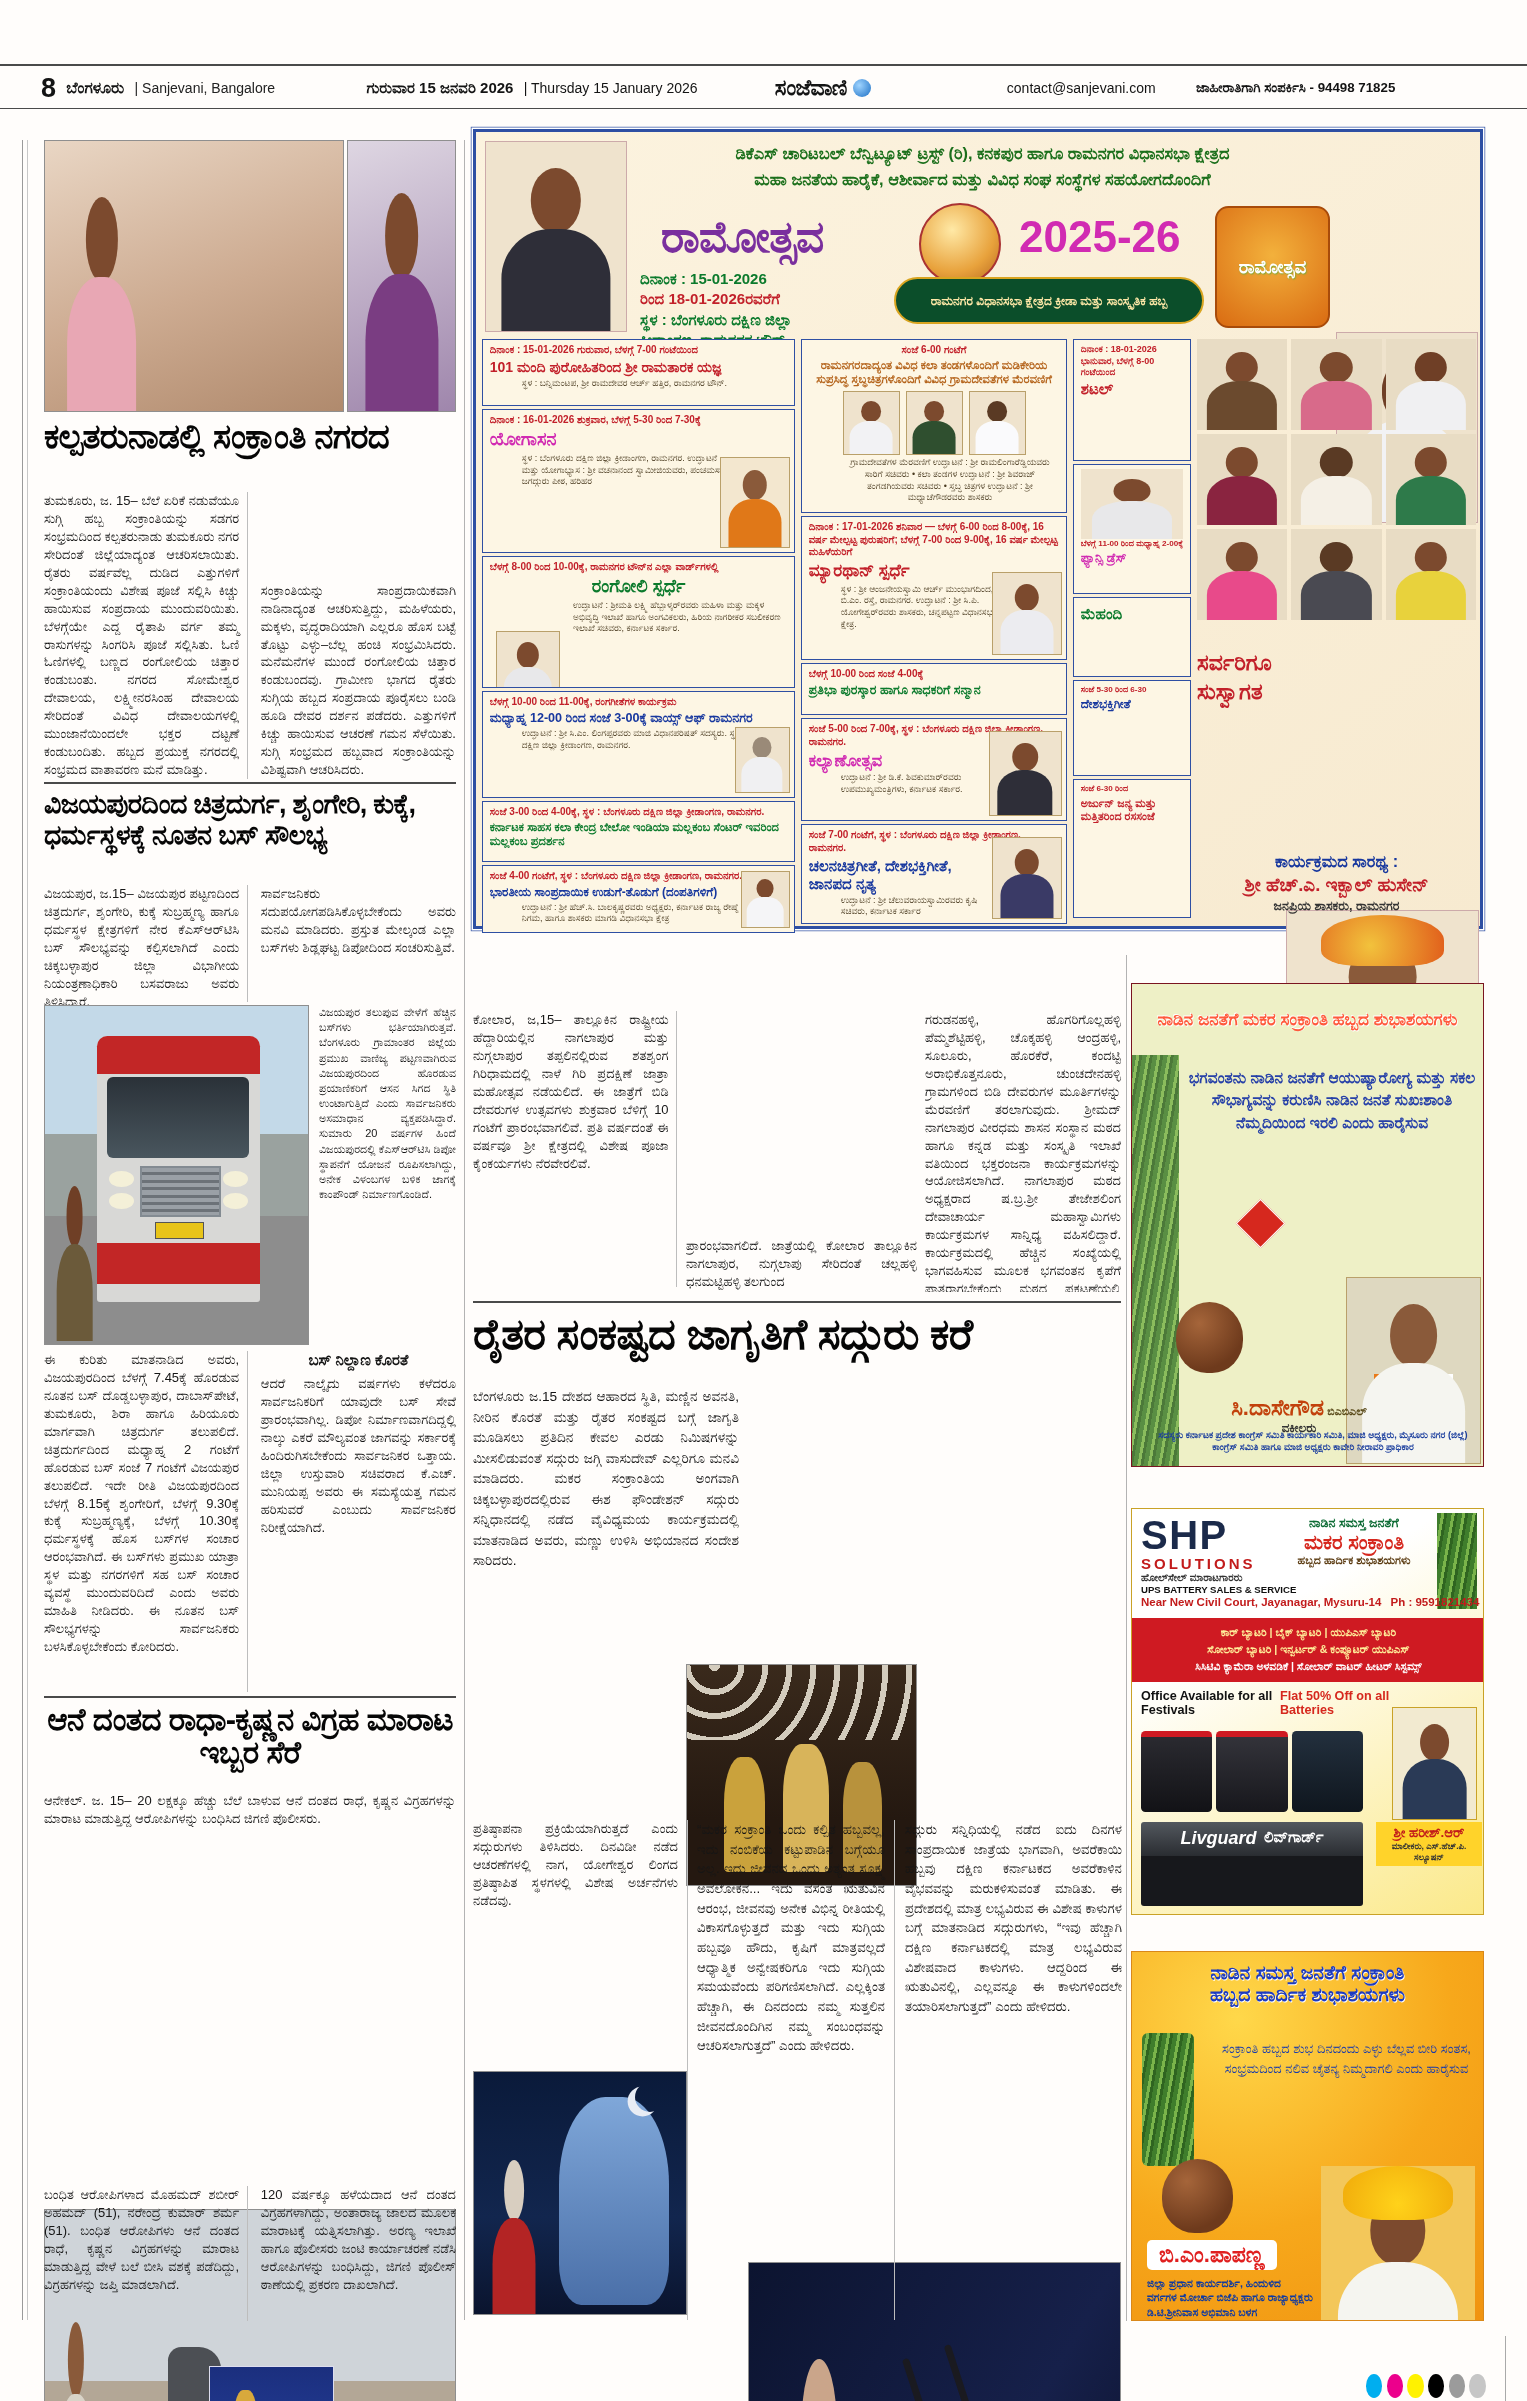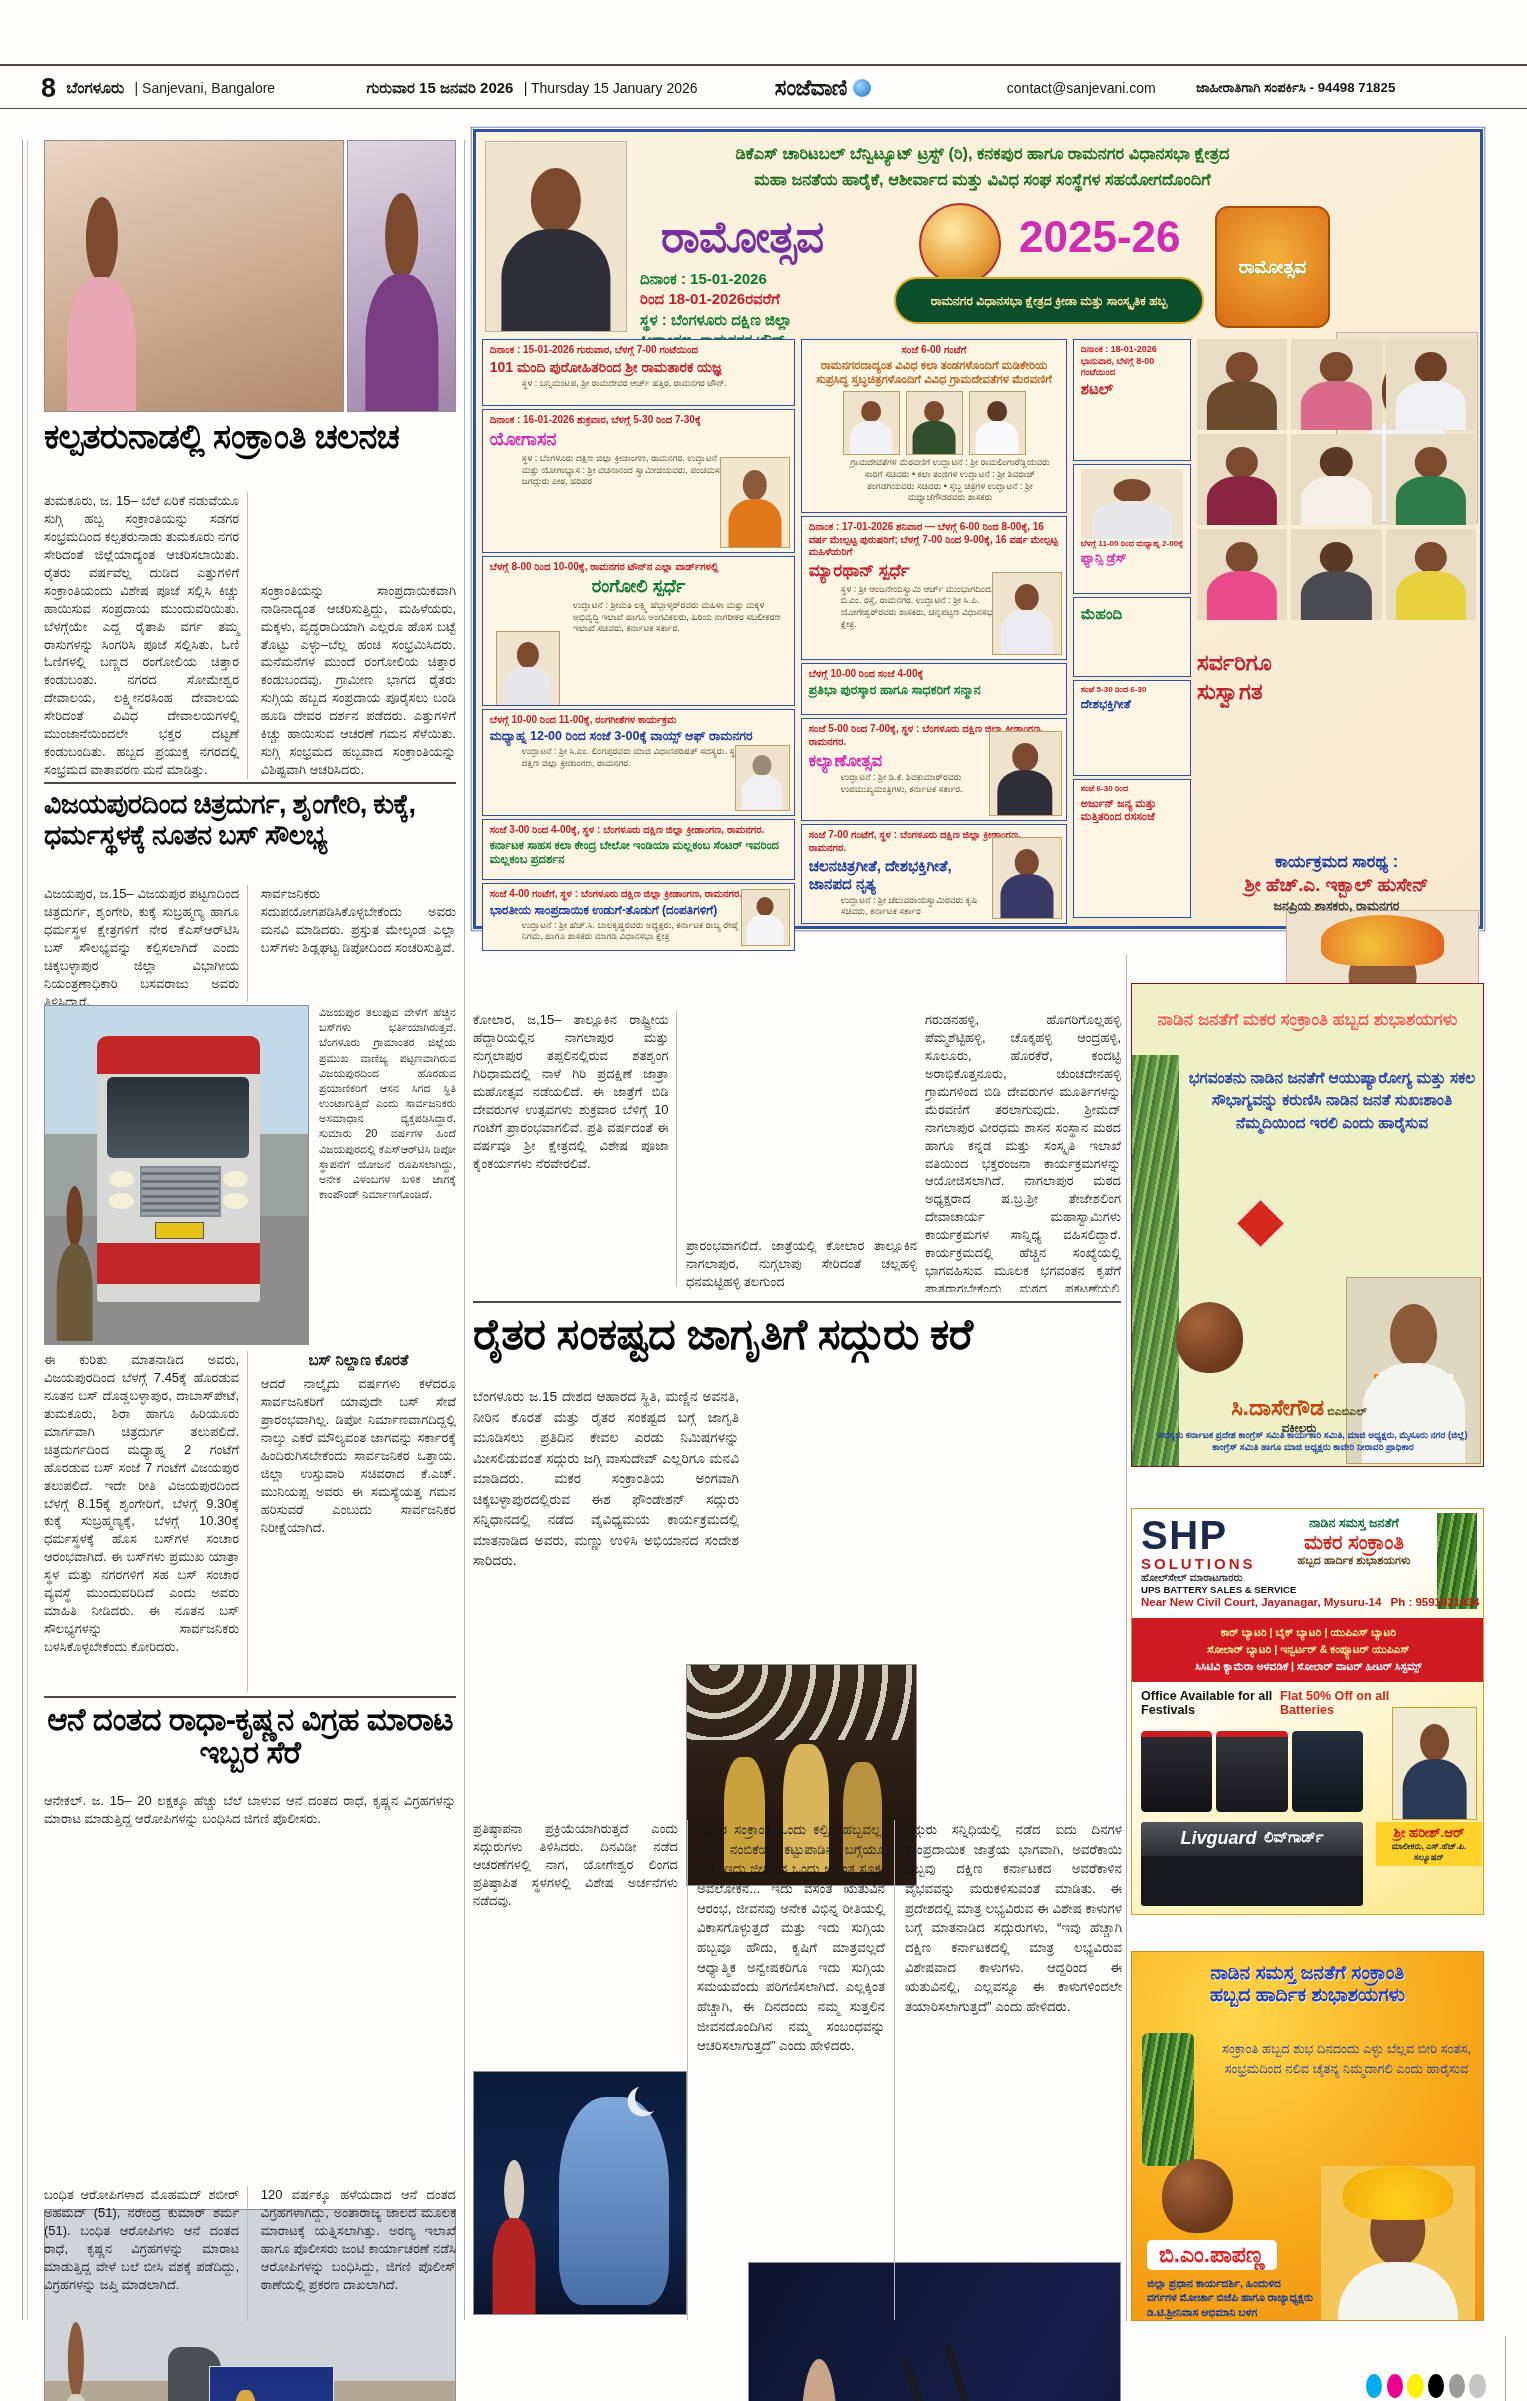--- a/index.html
+++ b/index.html
@@ -52,21 +52,21 @@
     <div class="photo" style="flex:2.8;background:linear-gradient(160deg,#e9d6c4,#cdab91 55%,#b08a6d);">
       <div class="person abs" style="left:4%;top:8%;width:30%;height:92%;--c:#e8a7b4;--s:#7c4a2e;"></div>
       <div class="person abs" style="left:34%;top:4%;width:32%;height:96%;--c:#b43040;--s:#6f3f26;"></div>
 
     </div>
     <div class="photo" style="flex:1;background:linear-gradient(160deg,#ded6e2,#9f86ac);">
       <div class="person abs" style="left:6%;top:6%;width:88%;height:94%;--c:#7a3d82;--s:#7c4a2e;"></div>
     </div>
   </div>
 
-  <div class="abs hl" style="left:44px;top:418px;width:412px;font-size:34px;">ಕಲ್ಪತರುನಾಡಲ್ಲಿ ಸಂಕ್ರಾಂತಿ ಚಲನಚ</div>
+  <div class="abs hl" style="left:44px;top:418px;width:412px;font-size:34px;">ಕಲ್ಪತರುನಾಡಲ್ಲಿ ಸಂಕ್ರಾಂತಿ ನಗರದ</div>
   <div class="abs" style="left:44px;top:469px;width:412px;height:310px;display:flex;gap:13.3px;align-items:flex-end;">
     <div class="body" style="flex:1;border-right:0.7px solid #bdbdbd;padding-right:7.4px;">ತುಮಕೂರು, ಜ. 15– ಬೆಲೆ ಏರಿಕೆ ನಡುವೆಯೂ ಸುಗ್ಗಿ ಹಬ್ಬ ಸಂಕ್ರಾಂತಿಯನ್ನು ಸಡಗರ ಸಂಭ್ರಮದಿಂದ ಕಲ್ಪತರುನಾಡು ತುಮಕೂರು ನಗರ ಸೇರಿದಂತೆ ಜಿಲ್ಲೆಯಾದ್ಯಂತ ಆಚರಿಸಲಾಯಿತು. ರೈತರು ವರ್ಷವೆಲ್ಲ ದುಡಿದ ಎತ್ತುಗಳಿಗೆ ಸಂಕ್ರಾಂತಿಯಂದು ವಿಶೇಷ ಪೂಜೆ ಸಲ್ಲಿಸಿ ಕಿಚ್ಚು ಹಾಯಿಸುವ ಸಂಪ್ರದಾಯ ಮುಂದುವರಿಯಿತು. ಬೆಳಗ್ಗೆಯೇ ಎದ್ದ ರೈತಾಪಿ ವರ್ಗ ತಮ್ಮ ರಾಸುಗಳನ್ನು ಸಿಂಗರಿಸಿ ಪೂಜೆ ಸಲ್ಲಿಸಿತು. ಓಣಿ ಓಣಿಗಳಲ್ಲಿ ಬಣ್ಣದ ರಂಗೋಲಿಯ ಚಿತ್ತಾರ ಕಂಡುಬಂತು. ನಗರದ ಸೋಮೇಶ್ವರ ದೇವಾಲಯ, ಲಕ್ಷ್ಮೀನರಸಿಂಹ ದೇವಾಲಯ ಸೇರಿದಂತೆ ವಿವಿಧ ದೇವಾಲಯಗಳಲ್ಲಿ ಮುಂಜಾನೆಯಿಂದಲೇ ಭಕ್ತರ ದಟ್ಟಣೆ ಕಂಡುಬಂದಿತು. ಹಬ್ಬದ ಪ್ರಯುಕ್ತ ನಗರದಲ್ಲಿ ಸಂಭ್ರಮದ ವಾತಾವರಣ ಮನೆ ಮಾಡಿತ್ತು.</div>
     <div class="body" style="flex:1;">ಸಂಕ್ರಾಂತಿಯನ್ನು ಸಾಂಪ್ರದಾಯಿಕವಾಗಿ ನಾಡಿನಾದ್ಯಂತ ಆಚರಿಸುತ್ತಿದ್ದು, ಮಹಿಳೆಯರು, ಮಕ್ಕಳು, ವೃದ್ಧರಾದಿಯಾಗಿ ಎಲ್ಲರೂ ಹೊಸ ಬಟ್ಟೆ ತೊಟ್ಟು ಎಳ್ಳು–ಬೆಲ್ಲ ಹಂಚಿ ಸಂಭ್ರಮಿಸಿದರು. ಮನೆಮನೆಗಳ ಮುಂದೆ ರಂಗೋಲಿಯ ಚಿತ್ತಾರ ಕಂಡುಬಂದವು. ಗ್ರಾಮೀಣ ಭಾಗದ ರೈತರು ಸುಗ್ಗಿಯ ಹಬ್ಬದ ಸಂಪ್ರದಾಯ ಪೂರೈಸಲು ಬಂಡಿ ಹೂಡಿ ದೇವರ ದರ್ಶನ ಪಡೆದರು. ಎತ್ತುಗಳಿಗೆ ಕಿಚ್ಚು ಹಾಯಿಸುವ ಆಚರಣೆ ಗಮನ ಸೆಳೆಯಿತು. ಸುಗ್ಗಿ ಸಂಭ್ರಮದ ಹಬ್ಬವಾದ ಸಂಕ್ರಾಂತಿಯನ್ನು ವಿಶಿಷ್ಟವಾಗಿ ಆಚರಿಸಿದರು.</div>
   </div>
   <div class="abs rule-h" style="left:44px;top:782px;width:412px;"></div>
 
   <div class="abs hl" style="left:44px;top:789px;width:412px;font-size:27px;line-height:1.16;">ವಿಜಯಪುರದಿಂದ ಚಿತ್ರದುರ್ಗ, ಶೃಂಗೇರಿ, ಕುಕ್ಕೆ, ಧರ್ಮಸ್ಥಳಕ್ಕೆ ನೂತನ ಬಸ್ ಸೌಲಭ್ಯ</div>
   <div class="abs" style="left:44px;top:885px;width:412px;height:117px;display:flex;gap:13.3px;">
     <div class="body" style="flex:1;border-right:0.7px solid #bdbdbd;padding-right:7.4px;">ವಿಜಯಪುರ, ಜ.15– ವಿಜಯಪುರ ಪಟ್ಟಣದಿಂದ ಚಿತ್ರದುರ್ಗ, ಶೃಂಗೇರಿ, ಕುಕ್ಕೆ ಸುಬ್ರಹ್ಮಣ್ಯ ಹಾಗೂ ಧರ್ಮಸ್ಥಳ ಕ್ಷೇತ್ರಗಳಿಗೆ ನೇರ ಕೆಎಸ್‌ಆರ್‌ಟಿಸಿ ಬಸ್ ಸೌಲಭ್ಯವನ್ನು ಕಲ್ಪಿಸಲಾಗಿದೆ ಎಂದು ಚಿಕ್ಕಬಳ್ಳಾಪುರ ಜಿಲ್ಲಾ ವಿಭಾಗೀಯ ನಿಯಂತ್ರಣಾಧಿಕಾರಿ ಬಸವರಾಜು ಅವರು ತಿಳಿಸಿದ್ದಾರೆ.</div>
     <div class="body" style="flex:1;">ಸಾರ್ವಜನಿಕರು ಸದುಪಯೋಗಪಡಿಸಿಕೊಳ್ಳಬೇಕೆಂದು ಅವರು ಮನವಿ ಮಾಡಿದರು. ಪ್ರಸ್ತುತ ಮೇಲ್ಕಂಡ ಎಲ್ಲಾ ಬಸ್‌ಗಳು ಶಿಡ್ಲಘಟ್ಟ ಡಿಪೋದಿಂದ ಸಂಚರಿಸುತ್ತಿವೆ.</div>
@@ -143,21 +143,21 @@
         <div class="ch">ದಿನಾಂಕ : 15-01-2026 ಗುರುವಾರ, ಬೆಳಗ್ಗೆ 7-00 ಗಂಟೆಯಿಂದ</div>
         <div class="ct" style="color:#c2202a;">101 ಮಂದಿ ಪುರೋಹಿತರಿಂದ ಶ್ರೀ ರಾಮತಾರಕ ಯಜ್ಞ</div>
         <div class="cs">ಸ್ಥಳ : ಬನ್ನಿಮಂಟಪ, ಶ್ರೀ ರಾಮದೇವರ ಆರ್ಚ್ ಹತ್ತಿರ, ರಾಮನಗರ ಟೌನ್.</div>
       </div>
       <div class="cell" style="height:144px;">
         <div class="ch">ದಿನಾಂಕ : 16-01-2026 ಶುಕ್ರವಾರ, ಬೆಳಗ್ಗೆ 5-30 ರಿಂದ 7-30ಕ್ಕೆ</div>
         <div class="ct" style="color:#d12bb2;font-size:18px;">ಯೋಗಾಸನ</div>
         <div class="cs" style="width:70%;">ಸ್ಥಳ : ಬೆಂಗಳೂರು ದಕ್ಷಿಣ ಜಿಲ್ಲಾ ಕ್ರೀಡಾಂಗಣ, ರಾಮನಗರ. ಉದ್ಘಾಟನೆ ಮತ್ತು ಯೋಗಾಭ್ಯಾಸ : ಶ್ರೀ ವಚನಾನಂದ ಸ್ವಾಮೀಜಿಯವರು, ಪಂಚಮಸಾಲಿ ಜಗದ್ಗುರು ಪೀಠ, ಹರಿಹರ</div>
         <div class="person cport" style="width:68px;height:89px;--c:#e07818;--s:#8a5a3a;background:#f3e7cf;"></div>
       </div>
-      <div class="cell" style="height:150px;">
+      <div class="cell" style="height:132px;">
         <div class="ch">ಬೆಳಗ್ಗೆ 8-00 ರಿಂದ 10-00ಕ್ಕೆ, ರಾಮನಗರ ಟೌನ್‌ನ ಎಲ್ಲಾ ವಾರ್ಡ್‌ಗಳಲ್ಲಿ</div>
         <div class="ct" style="color:#0b7a2c;font-size:18px;text-align:center;">ರಂಗೋಲಿ ಸ್ಪರ್ಧೆ</div>
         <div class="cs" style="width:72%;margin-left:auto;">ಉದ್ಘಾಟನೆ : ಶ್ರೀಮತಿ ಲಕ್ಷ್ಮಿ ಹೆಬ್ಬಾಳ್ಕರ್‌ರವರು ಮಹಿಳಾ ಮತ್ತು ಮಕ್ಕಳ ಅಭಿವೃದ್ಧಿ ಇಲಾಖೆ ಹಾಗೂ ಅಂಗವಿಕಲರು, ಹಿರಿಯ ನಾಗರೀಕರ ಸಬಲೀಕರಣ ಇಲಾಖೆ ಸಚಿವರು, ಕರ್ನಾಟಕ ಸರ್ಕಾರ.</div>
         <div class="person abs" style="left:6px;bottom:4.4px;width:62px;height:77px;--c:#e8e8ea;--s:#7c4a2e;background:#efe3cd;border:0.7px solid #b9a06a;"></div>
       </div>
       <div class="cell" style="height:107px;">
         <div class="ch">ಬೆಳಗ್ಗೆ 10-00 ರಿಂದ 11-00ಕ್ಕೆ, ರಂಗಗೀತೆಗಳ ಕಾರ್ಯಕ್ರಮ</div>
         <div class="ct" style="font-size:12.6px;">ಮಧ್ಯಾಹ್ನ 12-00 ರಿಂದ ಸಂಜೆ 3-00ಕ್ಕೆ ವಾಯ್ಸ್ ಆಫ್ ರಾಮನಗರ</div>
         <div class="cs">ಉದ್ಘಾಟನೆ : ಶ್ರೀ ಸಿ.ಎಂ. ಲಿಂಗಪ್ಪರವರು ಮಾಜಿ ವಿಧಾನಪರಿಷತ್ ಸದಸ್ಯರು. ಸ್ಥಳ : ಬೆಂಗಳೂರು ದಕ್ಷಿಣ ಜಿಲ್ಲಾ ಕ್ರೀಡಾಂಗಣ, ರಾಮನಗರ.</div>
         <div class="person cport" style="--c:#f0f0f2;--s:#9a8a78;background:#efe3cd;"></div>

